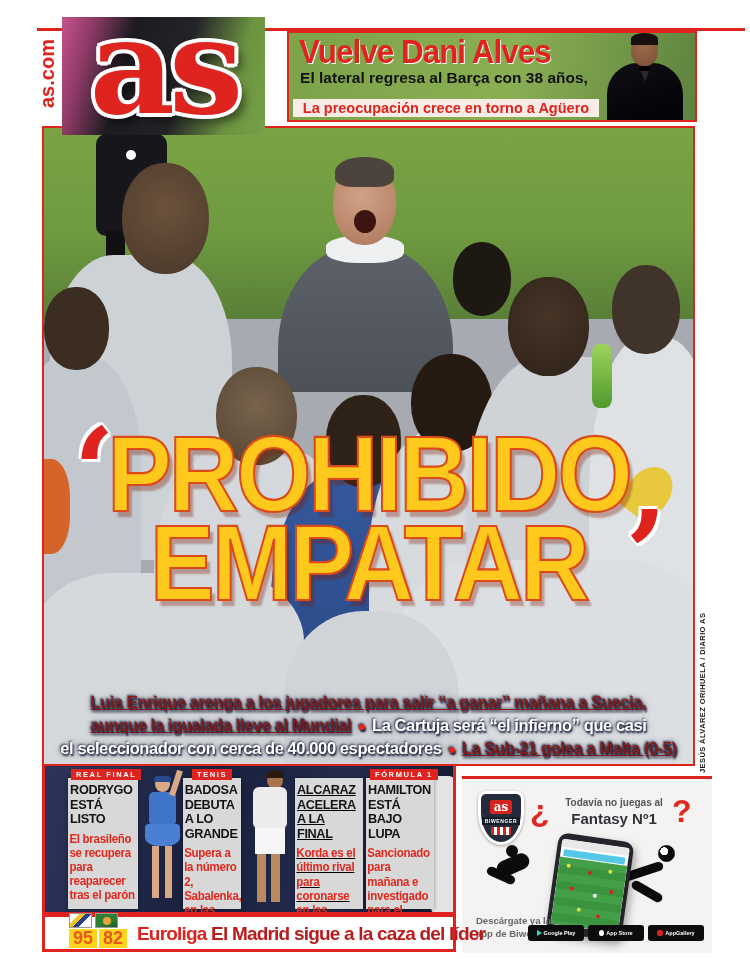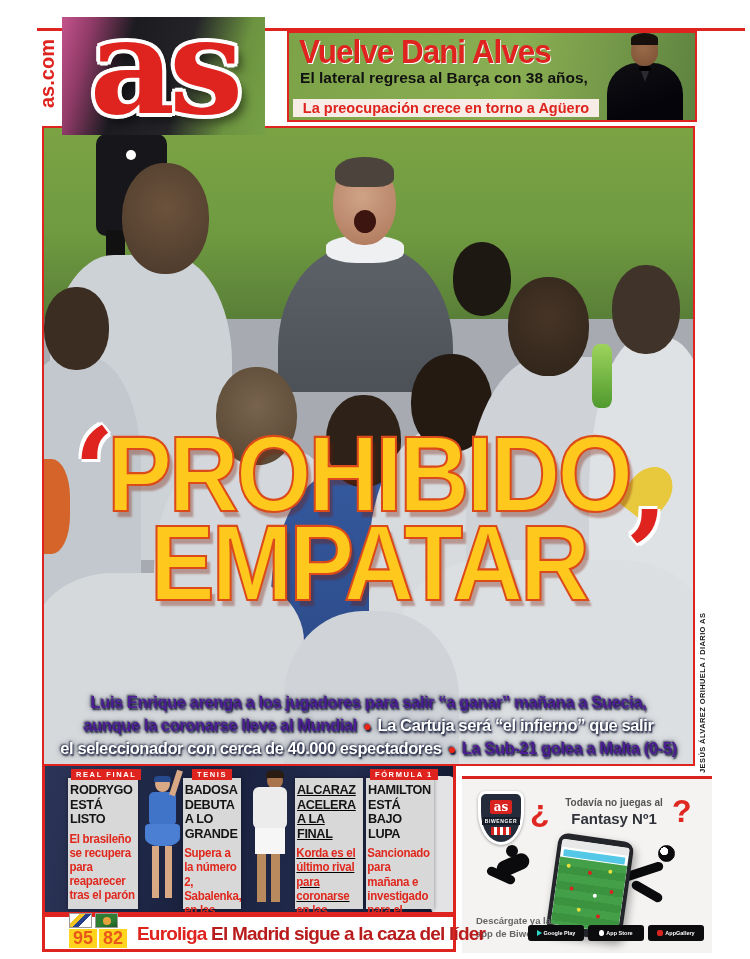--- a/index.html
+++ b/index.html
@@ -56,21 +56,21 @@
     transform:scaleY(1.1);-webkit-text-stroke:2px #dc4a1a;text-shadow:4px 5px 2px rgba(120,25,5,.35);}
   .q{position:absolute;font-family:"DejaVu Serif",serif;font-weight:bold;font-size:120px;color:#df231e;
     z-index:7;text-shadow:-3px 0 0 #fff,3px 0 0 #fff,0 -3px 0 #fff,0 3px 0 #fff,3px 3px 0 #fff,-3px -3px 0 #fff;}
   .q-open{left:4.5%;top:43%;}
   .q-close{right:4%;top:56%;}
 
   
   .subhead{position:absolute;left:0;right:0;bottom:4px;z-index:6;text-align:center;font-weight:bold;
     font-size:16.5px;line-height:1.4;letter-spacing:-.4px;
     text-shadow:1px 2px 2px rgba(5,10,40,.95),-1px -1px 2px rgba(5,10,40,.7),0 0 6px rgba(5,10,40,.6);}
-  .subhead .y{color:#4c1d95;}
+  .subhead .y{color:#7f1d1d;text-decoration:underline;}
   .subhead .w{color:#fff;}
   .subhead .b{color:#ea2417;font-size:14px;padding:0 2px;}
 
   .credit{left:698px;top:610px;width:13px;height:165px;writing-mode:vertical-rl;transform:rotate(180deg);
     font-size:7.5px;font-weight:bold;color:#1a1a1a;letter-spacing:.4px;text-align:center;}
 
   
   .briefs{left:42px;top:763px;width:414px;height:152px;border:3px solid #df231e;box-sizing:border-box;
     background:linear-gradient(100deg,#2c3558,#18203d 40%,#242c4e 70%,#10172e);overflow:hidden;}
   .tag{position:absolute;top:3px;background:#df231e;color:#fff;font-size:7.5px;font-weight:bold;
@@ -209,23 +209,23 @@
       <span class="hl">EMPATAR</span>
     </div>
     <span class="q q-open">‘</span>
     <span class="q q-close">’</span>
 
     <div class="subhead">
       <div>
         <span class="y">Luis Enrique arenga a los jugadores para salir “a ganar” mañana a Suecia,</span>
       </div>
       <div>
-        <span class="y">aunque la coronarse lleve al Mundial</span>
+        <span class="y">aunque la igualada lleve al Mundial</span>
         <span class="b">●</span>
-        <span class="w">La Cartuja será “el infierno” que salir</span>
+        <span class="w">La Cartuja será “el infierno” que casi</span>
       </div>
       <div>
         <span class="w">el seleccionador con cerca de 40.000 espectadores</span>
         <span class="b">●</span>
         <span class="y">La Sub-21 golea a Malta (0-5)</span>
       </div>
     </div>
   </div>
 
   <div class="abs credit">JESÚS ÁLVAREZ ORIHUELA / DIARIO AS</div>

